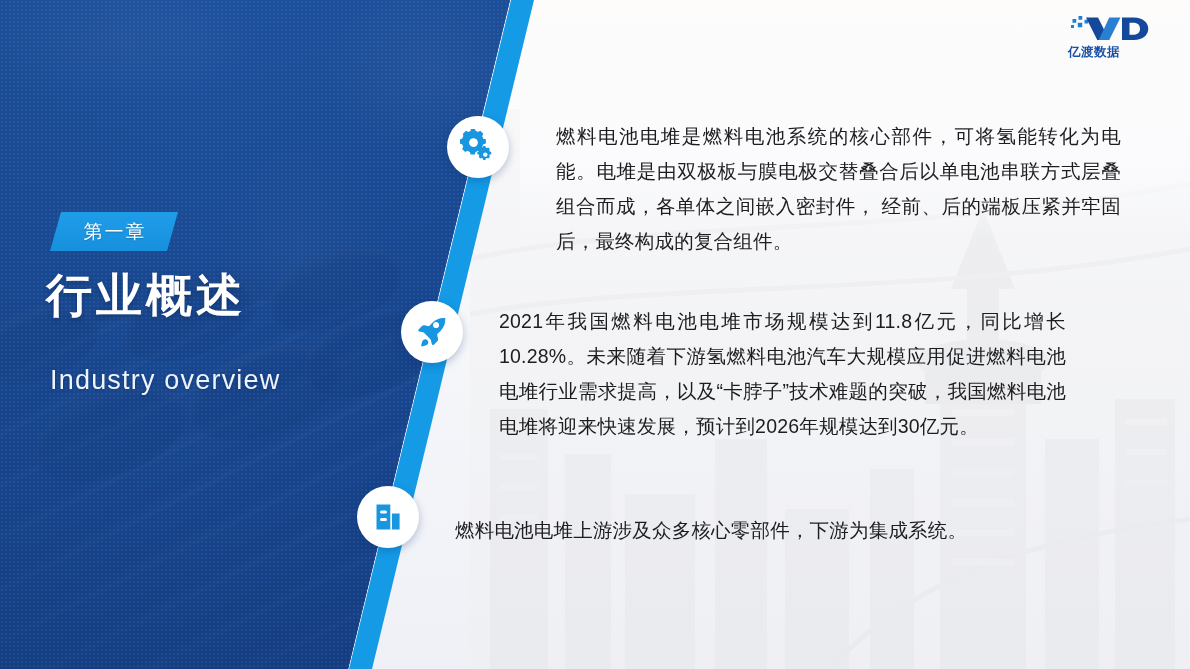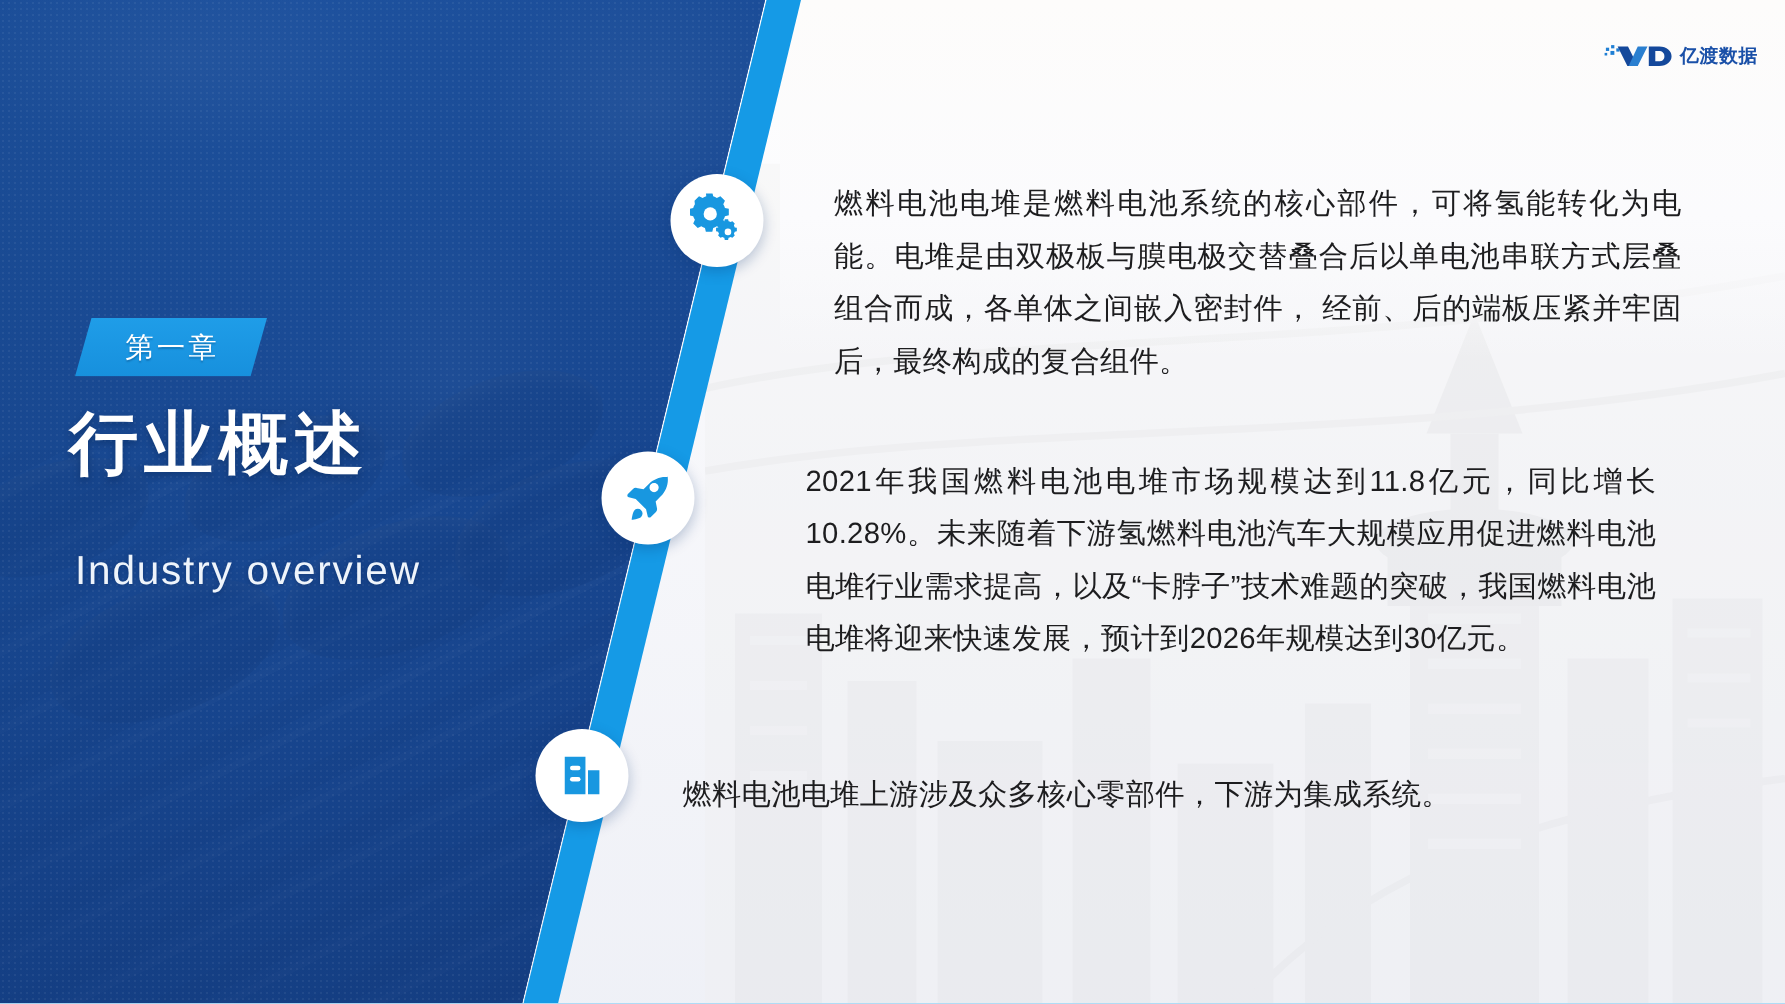--- a/index.html
+++ b/index.html
@@ -142,30 +142,30 @@
   .icon-circle svg{display:block}
   .para{
     color:#1d1d1f;font-size:19.5px;line-height:35px;
     letter-spacing:.2px;
     text-align:justify;
   }
 
   #block1{left:447px;top:116px;gap:12px;}
   #block1 .para{width:565px;margin-left:35px;margin-top:3px;}
 
-  #block2{left:401px;top:301px;gap:38px;}
+  #block2{left:401px;top:301px;}
   #block2 .para{width:567px;margin-left:36px;margin-top:3px;}
 
   #block3{left:357px;top:486px;}
   #block3 .para{width:600px;margin-left:36px;margin-top:27px;}
 
   
   .logo{
     position:absolute;right:18px;top:12px;width:104px;height:50px;
-    display:flex;flex-direction:row;align-items:center;justify-content:center;
+    display:flex;flex-direction:column;align-items:flex-start;justify-content:center;
   }
   .logo-mark{height:30px;display:block}
   .logo-text{
     margin-top:1px;color:#1a50a8;font-size:12.5px;font-weight:bold;letter-spacing:.5px;
     white-space:nowrap;
   }
 </style>
 </head>
 <body>
 

